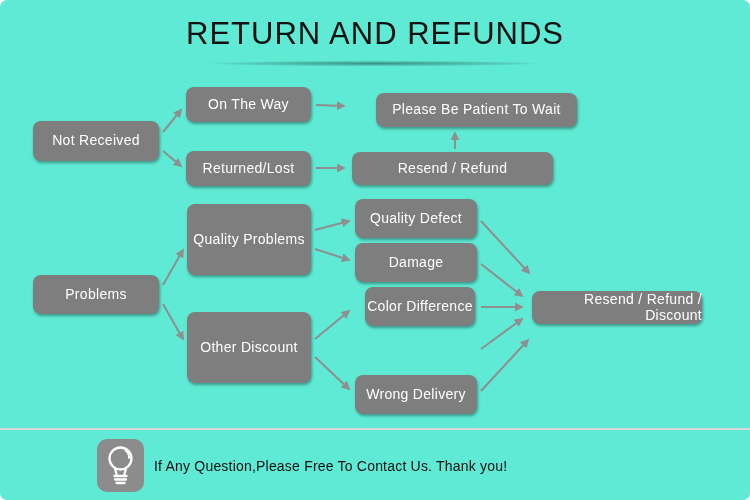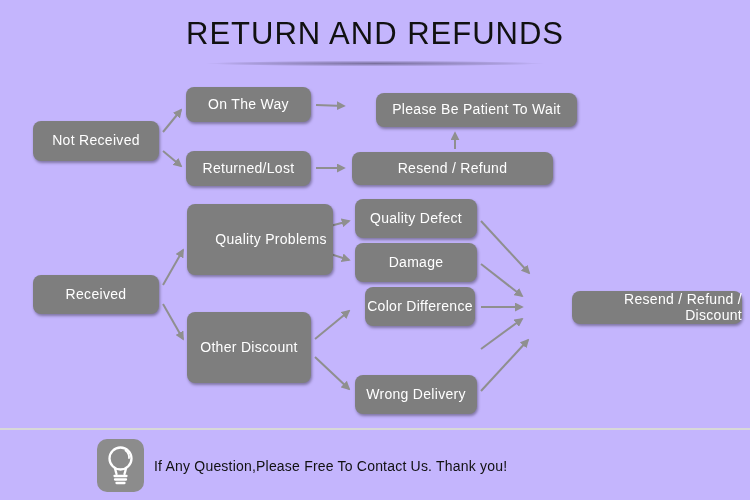--- a/index.html
+++ b/index.html
@@ -1,21 +1,21 @@
 <!DOCTYPE html>
 <html><head>
 <meta charset="utf-8">
 <style>
   html,body{margin:0;padding:0;}
   body{
     width:750px;height:500px;background:#ffffff;
     font-family:"Liberation Sans", sans-serif;
     -webkit-font-smoothing:antialiased;
   }
-  .stage{position:relative;width:750px;height:500px;background:#c4b5fd;overflow:hidden;}
+  .stage{position:relative;width:750px;height:500px;background:#5eead4;overflow:hidden;border-radius:7px;}
 
   .title{
     position:absolute;left:0;right:0;top:16px;
     text-align:center;font-size:31px;font-weight:400;
     letter-spacing:1px;color:#111;white-space:nowrap;
   }
   .title-shadow{
     position:absolute;left:158px;top:60px;width:434px;height:7px;
     background:radial-gradient(ellipse 50% 50% at 50% 50%, rgba(0,0,0,0.38), rgba(0,0,0,0.12) 60%, rgba(0,0,0,0) 78%);
     border-radius:50%;
@@ -29,28 +29,28 @@
     font-size:14px;letter-spacing:.3px;text-align:right;
     box-shadow:1px 2px 3px rgba(0,0,0,0.35);
     line-height:1.1;
   }
   .n-not-received          {left:33px;  top:121px; width:126px; height:40px;}
   .n-on-the-way            {left:186px; top:87px;  width:125px; height:35px;}
   .n-returned-lost         {left:186px; top:151px; width:125px; height:35px;}
   .n-please-wait           {left:352px; top:93px;  width:201px; height:34px;margin-left:24px;}
   .n-resend-refund         {left:352px; top:152px; width:201px; height:33px;}
   .n-received              {left:33px;  top:275px; width:126px; height:39px;}
-  .n-quality-problems      {left:187px; top:204px; width:124px; height:71px;padding-left:22px;}
+  .n-quality-problems      {left:187px; top:204px; width:124px; height:71px;}
   .n-other-problems        {left:187px; top:312px; width:124px; height:71px;}
   .n-quality-defect        {left:355px; top:199px; width:122px; height:39px;}
   .n-damage                {left:355px; top:243px; width:122px; height:39px;}
   .n-color-difference      {left:365px; top:287px; width:110px; height:39px;}
   .n-not-fit               {left:355px; top:331px; width:122px; height:39px;}
   .n-wrong-delivery        {left:355px; top:375px; width:122px; height:39px;}
-  .n-resend-refund-discount{left:532px; top:291px; width:170px; height:33px;margin-left:40px;}
+  .n-resend-refund-discount{left:532px; top:291px; width:170px; height:33px;}
 
   .arrows{position:absolute;left:0;top:0;width:750px;height:500px;pointer-events:none;}
   .arrows line{stroke:#8f8f8f;stroke-width:2;}
 
   .divider{
     position:absolute;left:0;top:428px;width:750px;height:2px;
     background:#d8d8d8;
   }
 
   .footer{
@@ -97,21 +97,21 @@
     <line x1="481" y1="307" x2="522" y2="307" marker-end="url(#ah)"></line>
     <line x1="481" y1="349" x2="522" y2="319" marker-end="url(#ah)"></line>
     <line x1="481" y1="391" x2="528" y2="340" marker-end="url(#ah)"></line>
   </svg>
 
   <div class="node n-not-received">Not Received</div>
   <div class="node n-on-the-way">On The Way</div>
   <div class="node n-returned-lost">Returned/Lost</div>
   <div class="node n-please-wait">Please Be Patient To Wait</div>
   <div class="node n-resend-refund">Resend / Refund</div>
-  <div class="node n-received">Received</div>
+  <div class="node n-received">Problems</div>
   <div class="node n-quality-problems">Quality Problems</div>
   <div class="node n-other-problems">Other Discount</div>
   <div class="node n-quality-defect">Quality Defect</div>
   <div class="node n-damage">Damage</div>
   <div class="node n-color-difference">Color Difference</div>
   <div class="node n-wrong-delivery">Wrong Delivery</div>
   <div class="node n-resend-refund-discount">Resend / Refund / Discount</div>
 
   <div class="divider"></div>
 

